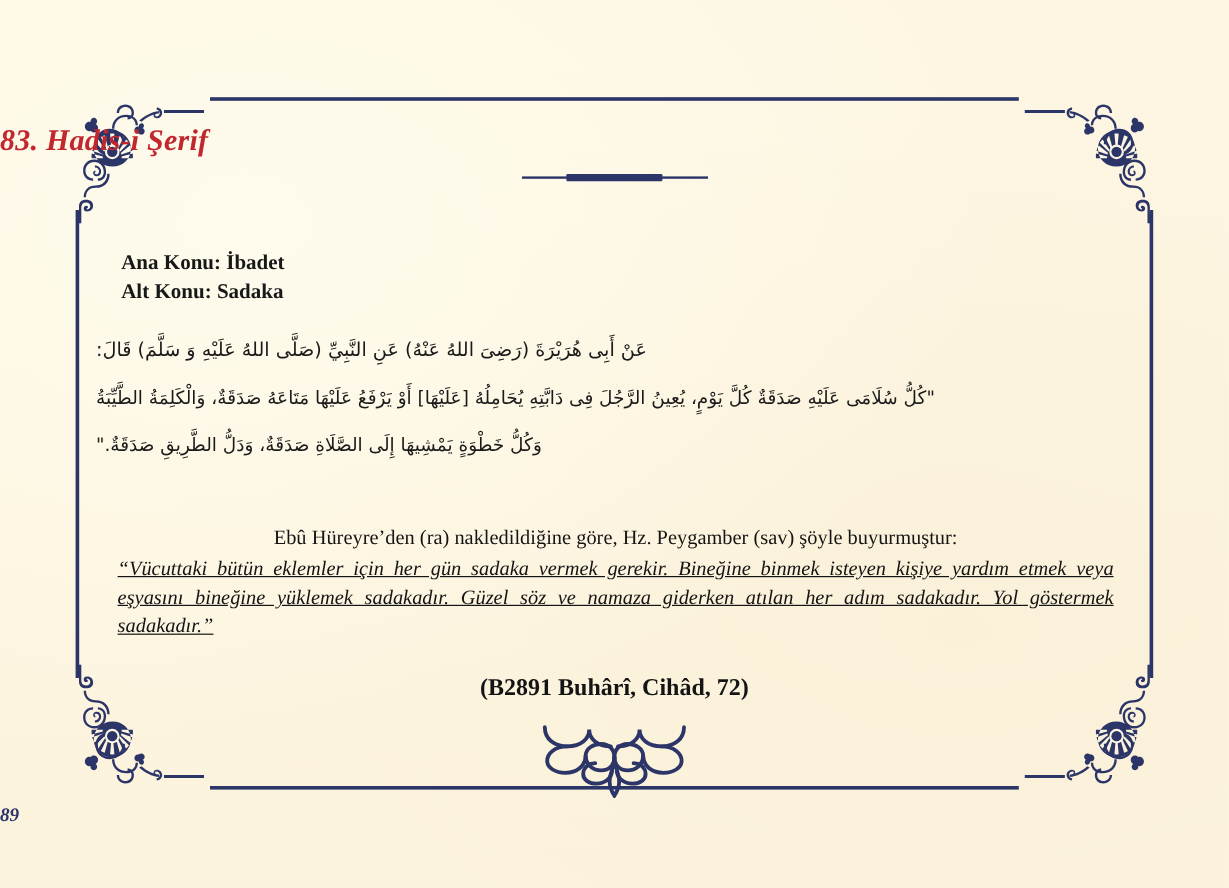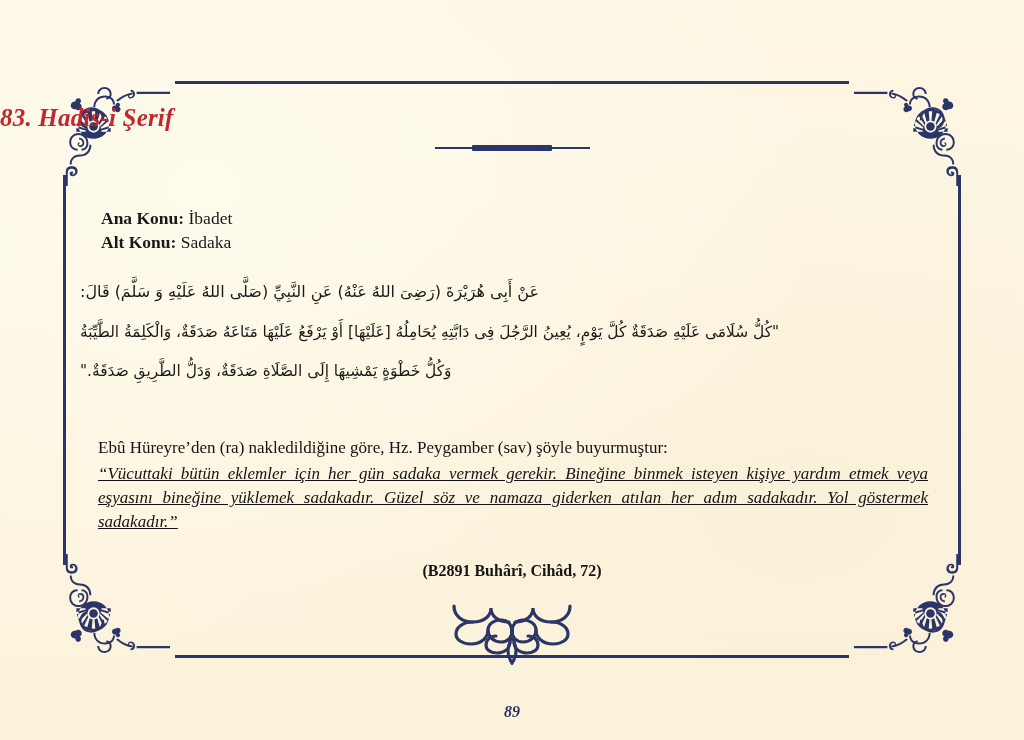--- a/index.html
+++ b/index.html
@@ -93,21 +93,21 @@
   
   .topics {
     position: absolute;
     left: 101px;
     top: 206px;
     font-size: 17.5px;
     color: #181818;
     line-height: 1.38;
   }
   .topics .label { font-weight: bold; }
-  .topics .value { font-weight: normal; }
+  .topics .value { font-weight: bold; }
 
   
   .arabic-block {
     position: absolute;
     left: 80px;
     right: 80px;
     top: 272px;
     direction: rtl;
     text-align: left;
     color: #1a1a1a;
@@ -127,59 +127,59 @@
     position: absolute;
     left: 98px;
     right: 96px;
     top: 437px;
     color: #141414;
   }
   .trans-intro {
     font-size: 17px;
     line-height: 1.35;
     margin: 0 0 2px 0;
+    text-align: center;
   }
   .trans-body {
     font-size: 17px;
     font-style: italic;
     line-height: 1.42;
     margin: 0;
     text-align: justify;
     text-justify: inter-word;
     text-decoration: underline;
   }
 
   
   .source {
     position: absolute;
     left: 0; right: 0;
     top: 562px;
     text-align: center;
-    font-size: 16px;
+    font-size: 20px;
     font-weight: bold;
     color: #141414;
   }
 
   
   .bottom-ornament {
     position: absolute;
     left: 50%;
     transform: translateX(-50%);
     top: 603px;
     width: 132px;
     height: 62px;
     color: #2c3567;
   }
   .bottom-ornament svg { width: 100%; height: 100%; display: block; }
 
   .page-number {
     position: absolute;
     left: 0; right: 0;
-    top: 703px;
-    text-align: center;
+    top: 671px;
     font-size: 16px;
     font-weight: bold;
     font-style: italic;
     color: #2c3567;
   }
 </style>
 </head>
 <body>
 
 <div class="paper-texture"></div>

